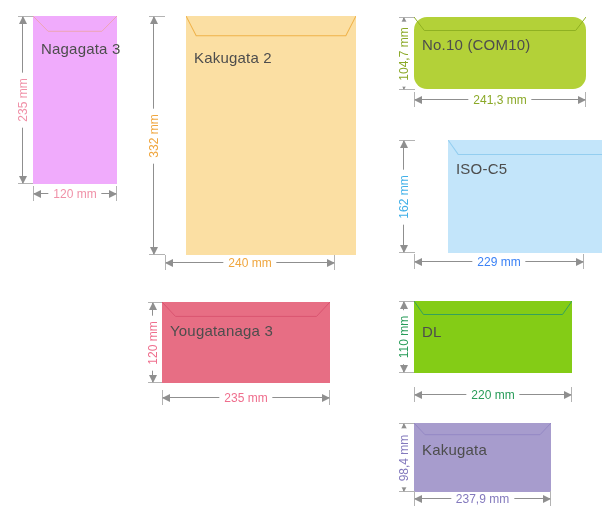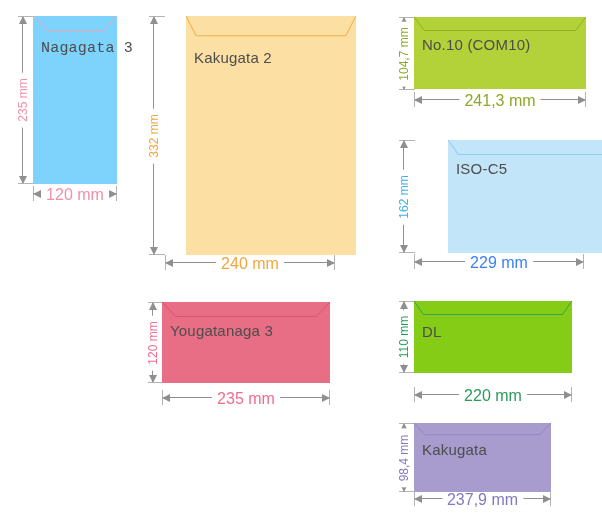--- a/index.html
+++ b/index.html
@@ -36,21 +36,21 @@
   .hdim{position:absolute;height:1px;background:#8f8f8f;}
   .hdim .tick{position:absolute;width:1px;top:-7px;height:15px;background:#b3b3b3;}
   .hdim .tick-l{left:0;}
   .hdim .tick-r{right:0;}
   .hdim .a-lf,.hdim .a-rt{position:absolute;top:50%;transform:translateY(-50%);width:0;height:0;
     border-top:4px solid transparent;border-bottom:4px solid transparent;}
   .hdim .a-lf{left:0;border-right:8px solid #8f8f8f;}
   .hdim .a-rt{right:0;border-left:8px solid #8f8f8f;}
   .hlbl{
     position:absolute;left:50%;top:50%;transform:translate(-50%,-50%);
-    background:#ffffff;padding:0 5px;font-size:16px;line-height:13px;white-space:nowrap;
+    background:#ffffff;padding:0 5px;font-size:12px;line-height:13px;white-space:nowrap;
   }
 
   
   
   #g1 .env{left:33px;top:16px;width:84px;height:168px;}
   #g1 .flap{height:17px;}
   #g1 .name{top:24px;}
   #g1 .vdim{left:22px;top:16px;height:168px;}
   #g1 .hdim{left:33px;top:193px;width:84px;}
   
@@ -59,21 +59,21 @@
   #g2 .name{top:33px;}
   #g2 .vdim{left:153px;top:16px;height:239px;}
   #g2 .hdim{left:165px;top:262px;width:170px;}
   
   #g3 .env{left:162px;top:302px;width:168px;height:81px;}
   #g3 .flap{height:16px;}
   #g3 .name{top:20px;}
   #g3 .vdim{left:152px;top:302px;height:81px;}
   #g3 .hdim{left:162px;top:397px;width:168px;}
   
-  #g4 .env{left:414px;top:17px;width:172px;height:72px;}
+  #g4 .env{left:414px;top:17px;width:172px;height:72px;border-radius:13px;}
   #g4 .flap{height:15px;}
   #g4 .name{top:19px;}
   #g4 .vdim{left:403px;top:17px;height:73px;}
   #g4 .hdim{left:414px;top:99px;width:172px;}
   
   #g5 .env{left:414px;top:140px;width:170px;height:113px;margin-left:34px;}
   #g5 .flap{height:16px;}
   #g5 .name{top:20px;}
   #g5 .vdim{left:403px;top:140px;height:113px;}
   #g5 .hdim{left:414px;top:261px;width:170px;}
@@ -94,21 +94,21 @@
 <body>
 
 <div class="group" id="g1">
   <div class="vdim">
     <span class="tick tick-top"></span>
     <span class="tick tick-bot"></span>
     <span class="a-up"></span>
     <span class="a-dn"></span>
     <span class="vlbl" style="color: rgb(240, 145, 168);">235 mm</span>
   </div>
-  <div class="env" style="background-color: #7dd3fc; font-family: Liberation Mono, monospace;">
+  <div class="env" style="background-color: #f0abfc;">
     <svg class="flap" viewBox="0 0 100 100" preserveAspectRatio="none">
       <polyline points="0,0 18,90 82,90 100,0" fill="none" stroke-width="1" vector-effect="non-scaling-stroke" style="stroke: rgb(237, 165, 180);"></polyline>
     </svg>
     <span class="name" style="color: rgb(77, 77, 77);">Nagagata 3</span>
   </div>
   <div class="hdim">
     <span class="tick tick-l"></span>
     <span class="tick tick-r"></span>
     <span class="a-lf"></span>
     <span class="a-rt"></span>

